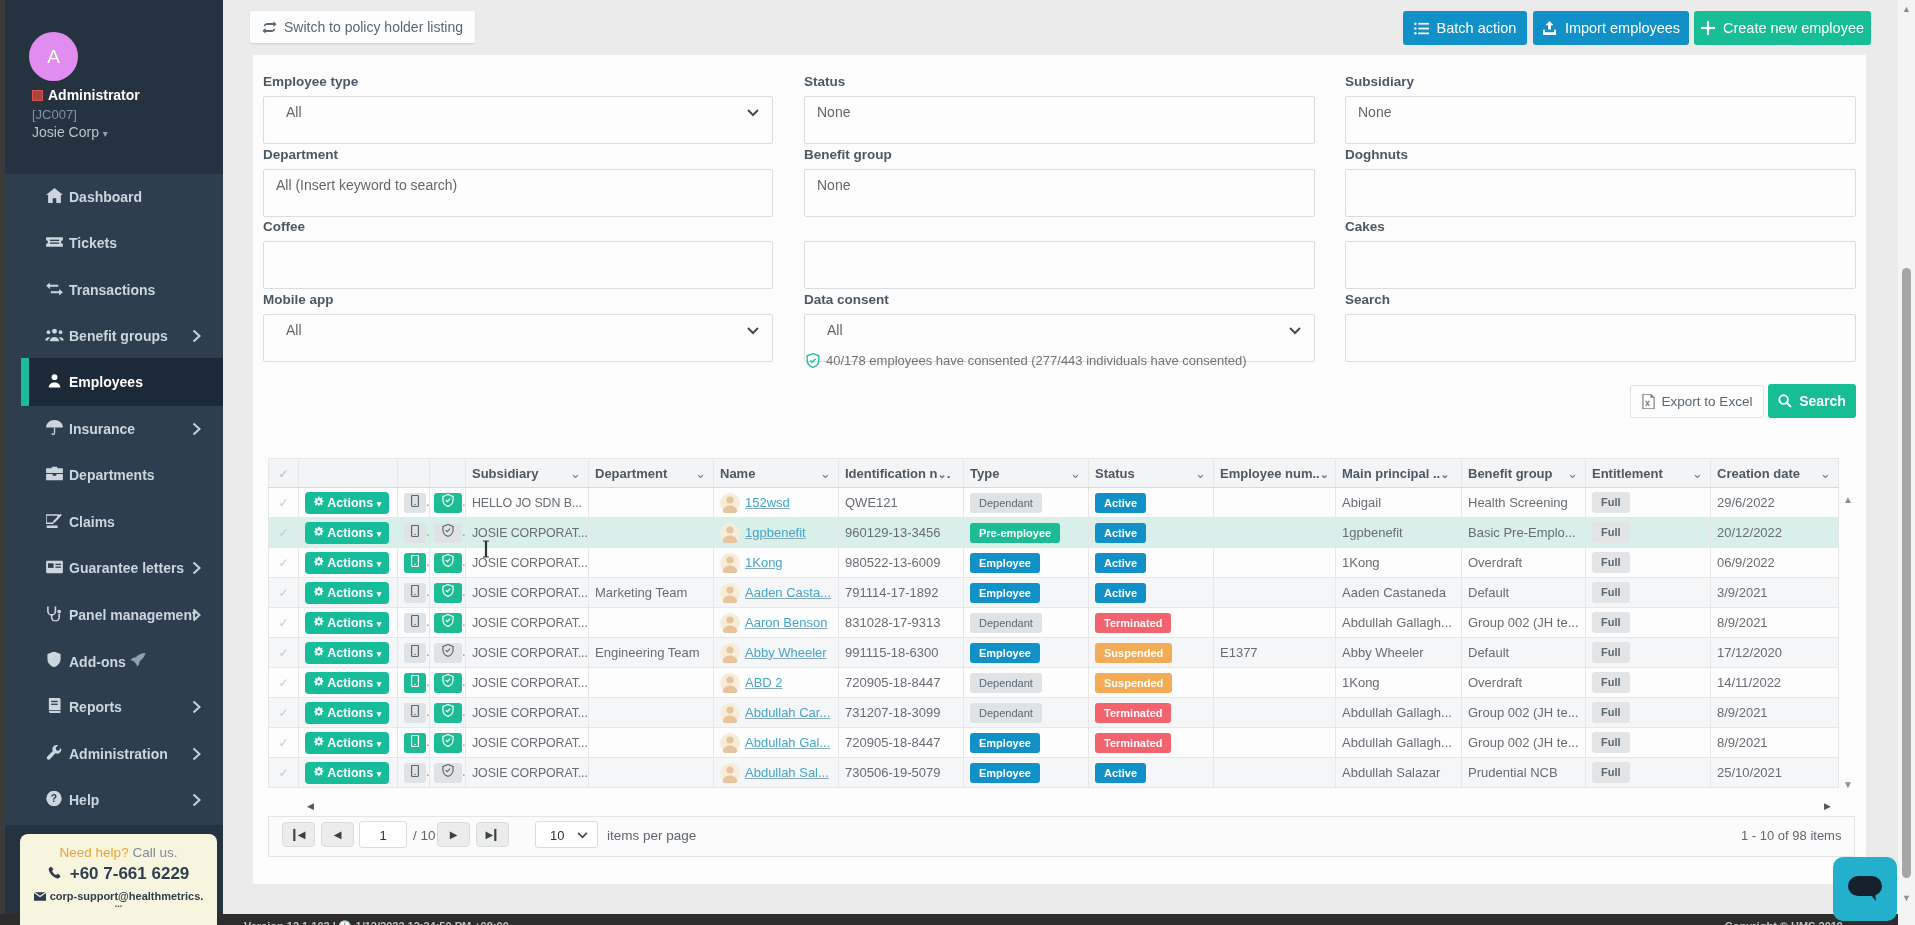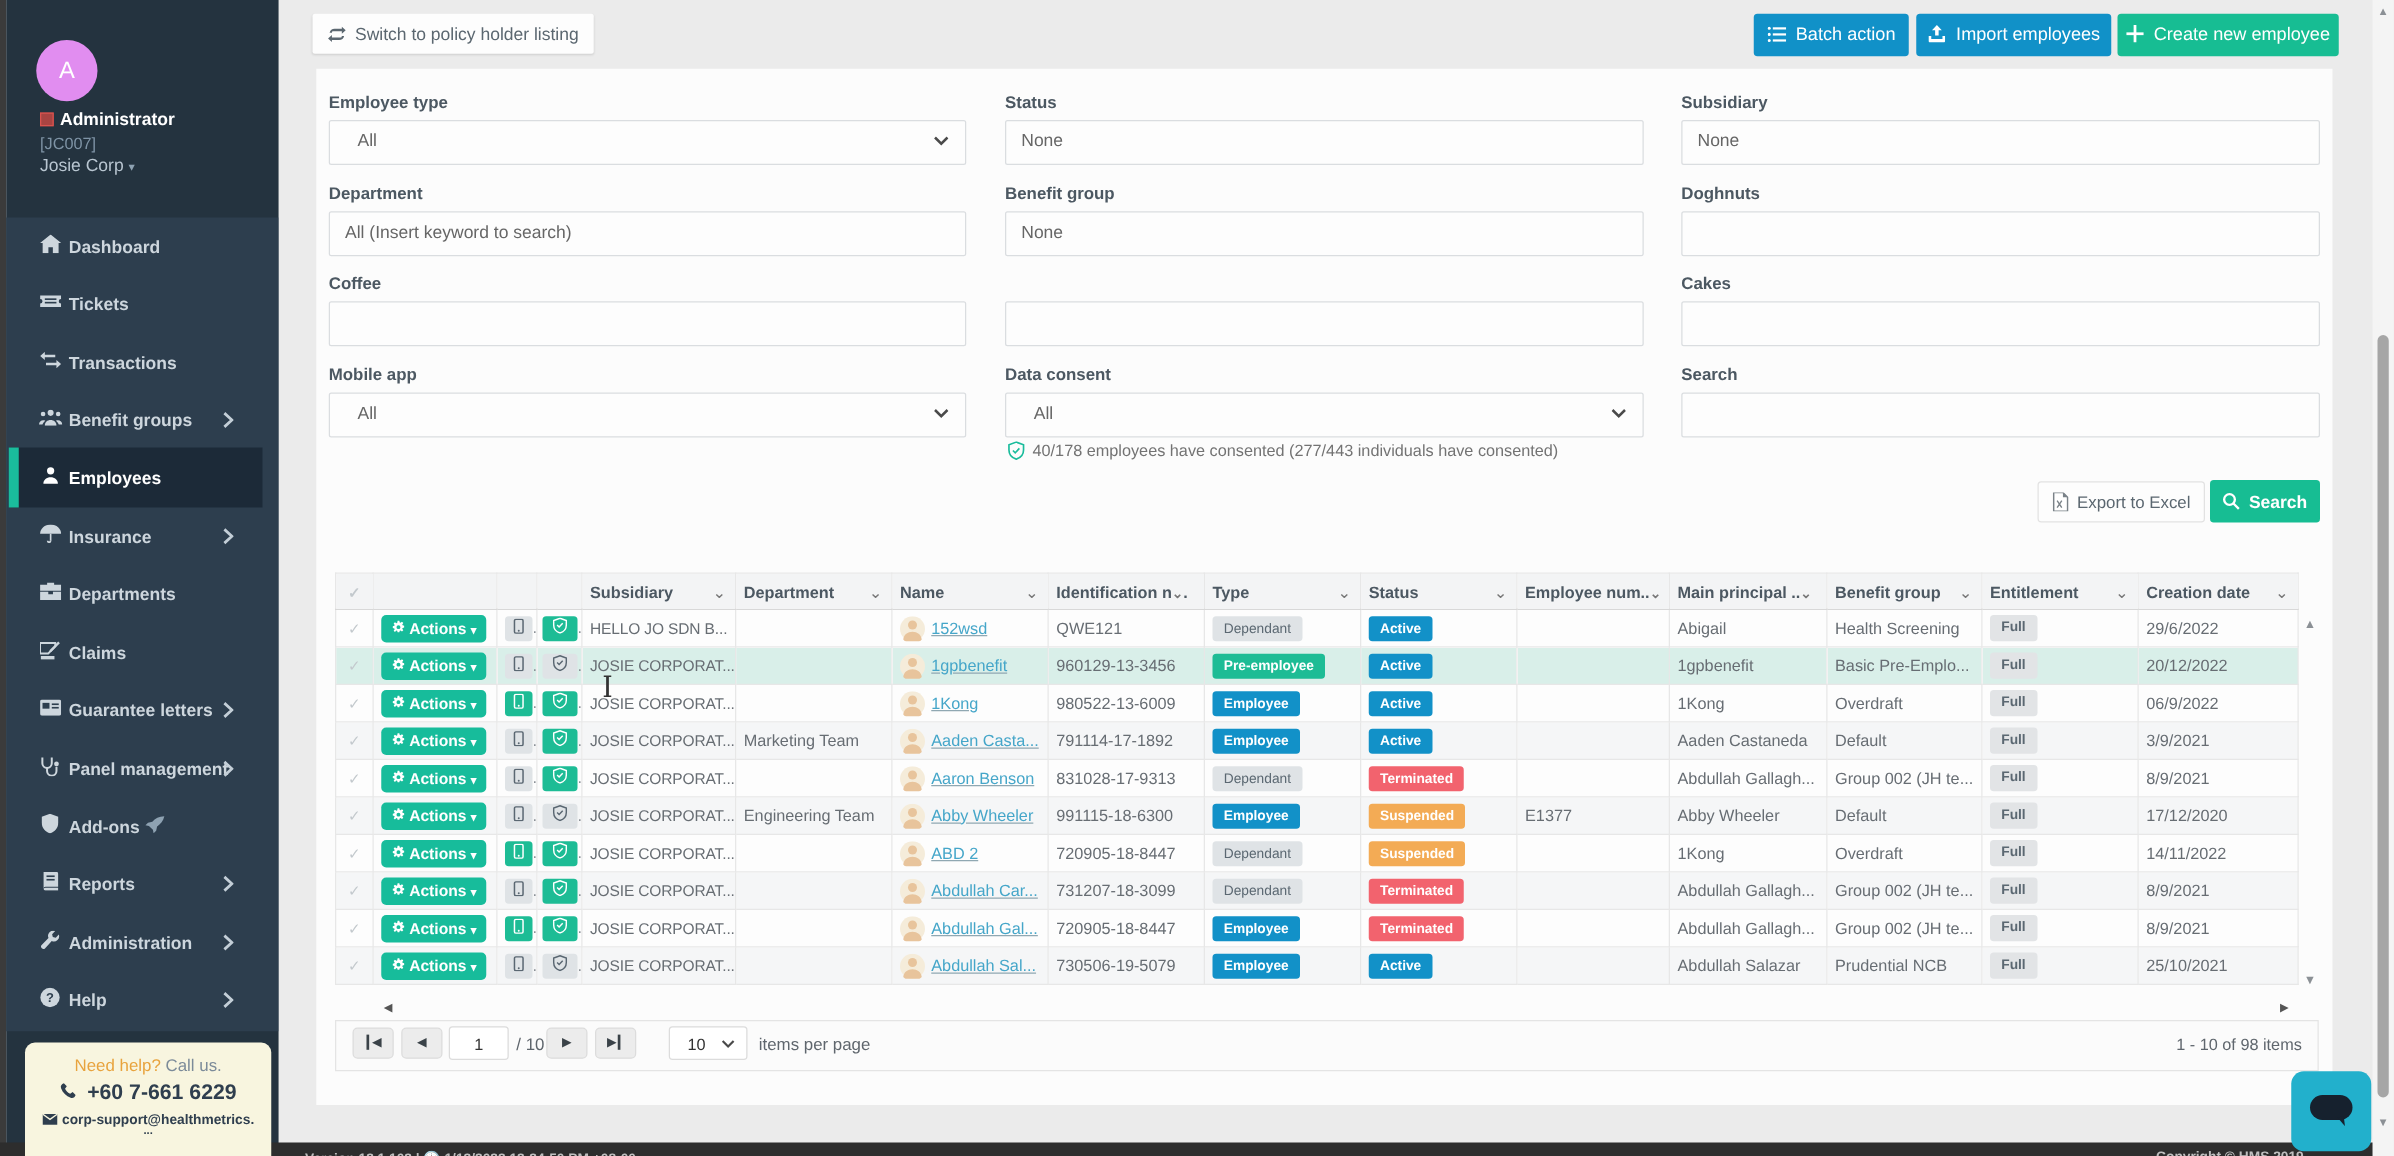--- a/index.html
+++ b/index.html
@@ -6,21 +6,21 @@
 
 
 #ledge { position:absolute; left:0; top:0; width:5px; height:925px; background:#3b3b3b; }
 #sidebar { position:absolute; left:5px; top:0; width:218px; height:925px; background:#24333f; }
 #menuzone { position:absolute; left:0; top:174px; width:218px; height:651px; background:#2d3e4e; }
 #avatar { position:absolute; left:24px; top:32px; width:49px; height:49px; border-radius:50%; background:#e18df0; color:#fff; font-size:19px; text-align:center; line-height:49px; }
 .uname { position:absolute; left:27px; top:87px; color:#fff; font-weight:bold; font-size:14px; }
 .ucode { position:absolute; left:27px; top:107px; color:#7e93a5; font-size:13px; }
 .ucorp { position:absolute; left:27px; top:124px; color:#b9c6d1; font-size:14px; }
 .redic { display:inline-block; width:11px; height:11px; background:#a94442; border:1px solid #d9534f; vertical-align:-1px; margin-right:5px; }
-.mitem { position:absolute; left:2px; width:203px; height:46px; color:#cdd6dd; font-size:15px; }
+.mitem { position:absolute; left:16px; width:203px; height:46px; color:#cdd6dd; font-size:15px; }
 .mitem.active { background:#1c2a38; border-left:8px solid #1abc9c; height:48px; margin-top:-2px; }
 .mitem.active .mlb { color:#fff; font-weight:bold; }
 .mic { position:absolute; left:23px; top:50%; transform:translateY(-50%); width:20px; text-align:center; }
 .mitem.active .mic { left:15px; }
 .mlb { position:absolute; left:48px; top:50%; transform:translateY(-50%); font-weight:600; font-size:14px; white-space:nowrap; }
 .mitem.active .mlb { left:40px; }
 .mchev { position:absolute; right:23px; top:50%; transform:translateY(-50%); height:14px; }
 #helpbox { position:absolute; left:15px; top:834px; width:197px; height:110px; background:#f8f5df; border-radius:8px 8px 0 0; text-align:center; z-index:5; }
 #helpbox .l1 { margin-top:11px; font-size:13.5px; color:#7c8b99; }
 #helpbox .l1 b { color:#e8a33d; font-weight:normal; }
@@ -31,21 +31,21 @@
 #content { position:absolute; left:223px; top:0; width:1675px; height:925px; background:#ebebeb; }
 #panel { position:absolute; left:30px; top:55px; width:1613px; height:829px; background:#fcfcfc; }
 #switchbtn { position:absolute; left:27px; top:11px; width:225px; height:32px; background:#fdfdfd; box-shadow:0 1px 2px rgba(0,0,0,.12); color:#5b6770; font-size:14px; line-height:32px; text-align:center; border-radius:2px; }
 .topbtn { position:absolute; top:11px; height:34px; border-radius:3px; color:#fff; font-size:14.5px; text-align:center; }
 .topbtn span { line-height:34px; }
 #batch { left:1180px; width:124px; background:#1191c8; }
 #import { left:1310px; width:156px; background:#1191c8; }
 #create { left:1471px; width:177px; background:#17bd93; }
 
 .flabel { position:absolute; font-size:13.5px; font-weight:bold; color:#4c5862; }
-.finput { position:absolute; height:36px; background:#fdfdfd; border:1px solid #dadde0; border-radius:2px; font-size:14px; color:#666; line-height:30px; padding-left:12px; }
+.finput { position:absolute; height:48px; background:#fdfdfd; border:1px solid #dadde0; border-radius:2px; font-size:14px; color:#666; line-height:30px; padding-left:12px; }
 .fsel { padding-left:22px; }
 .fchev2 { position:absolute; right:13px; top:12px; }
 .c1 { left:40px; width:510px; }
 .c2 { left:581px; width:511px; }
 .c3 { left:1122px; width:511px; }
 .consent { position:absolute; left:583px; top:353px; font-size:13px; color:#737373; }
 #exportbtn { position:absolute; left:1407px; top:385px; width:134px; height:33px; background:#fdfdfd; border:1px solid #e2e2e2; border-radius:3px; color:#5b6770; font-size:13.5px; text-align:center; line-height:31px; }
 #searchbtn { position:absolute; left:1545px; top:384px; width:88px; height:34px; background:#17bd93; border-radius:3px; color:#fff; font-size:14px; font-weight:bold; text-align:center; line-height:34px; }
 
 

